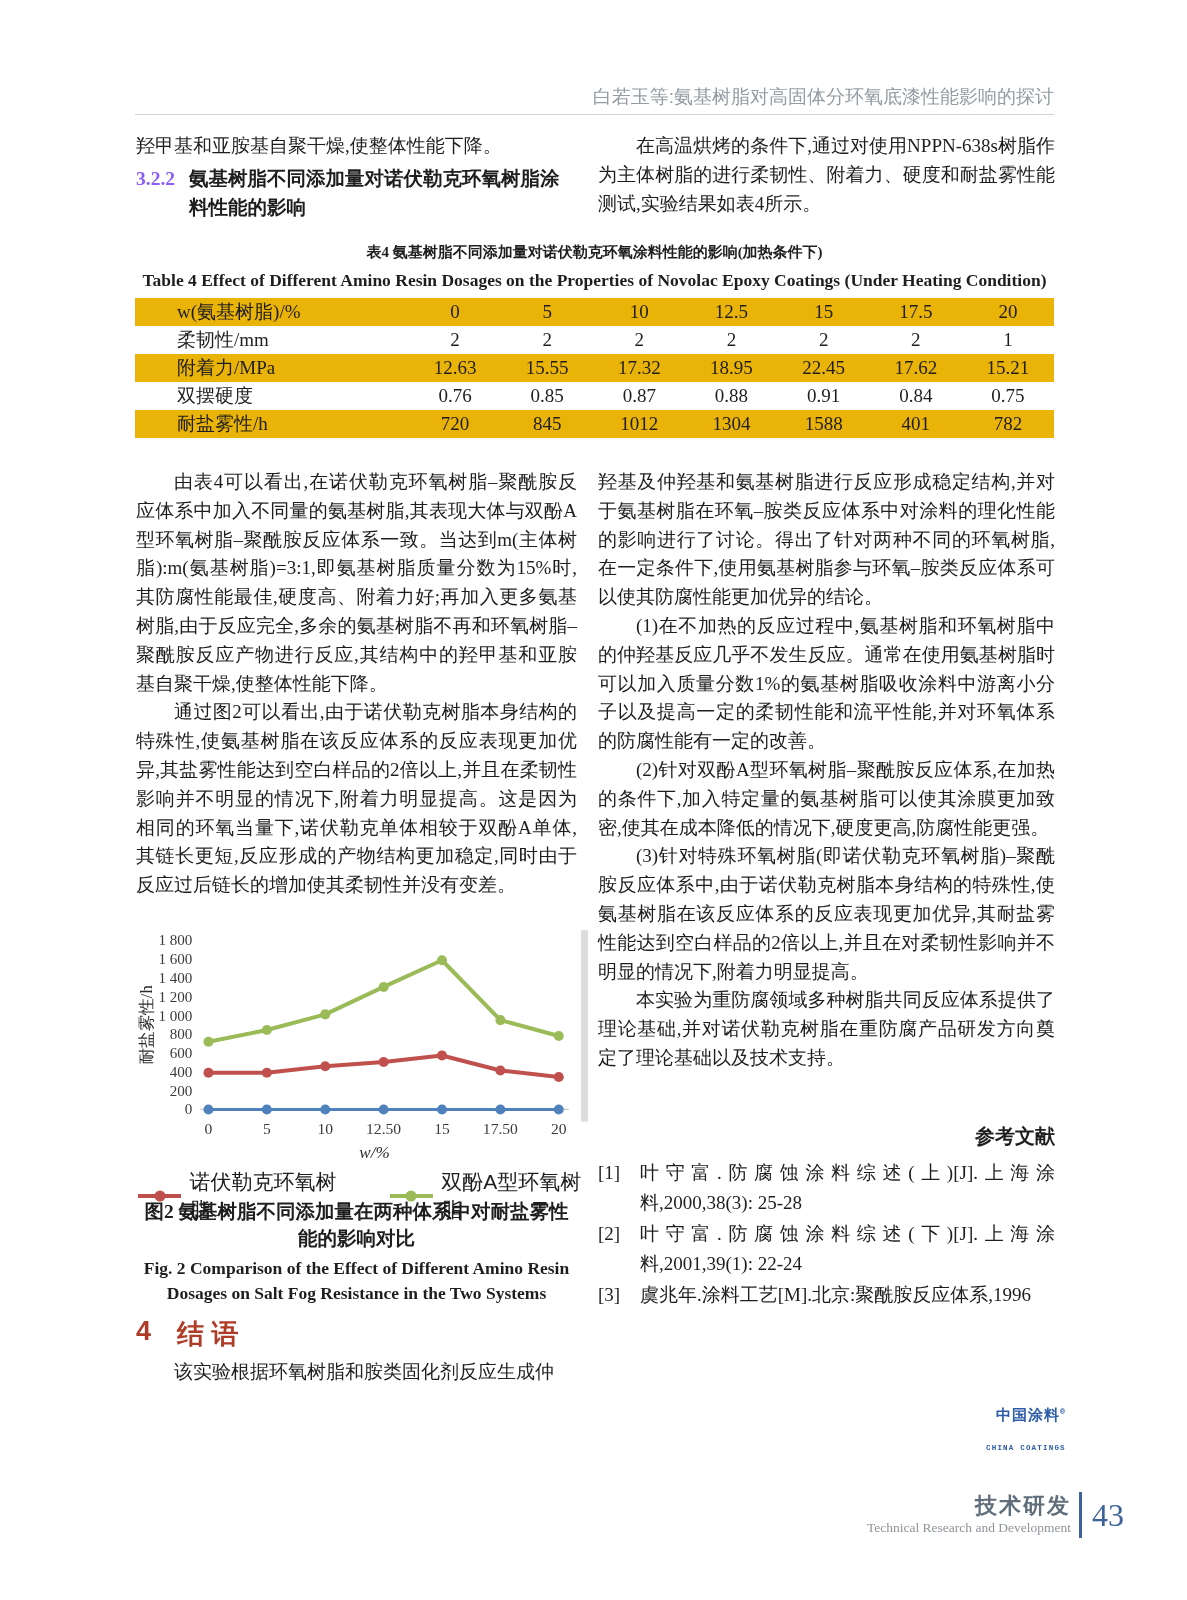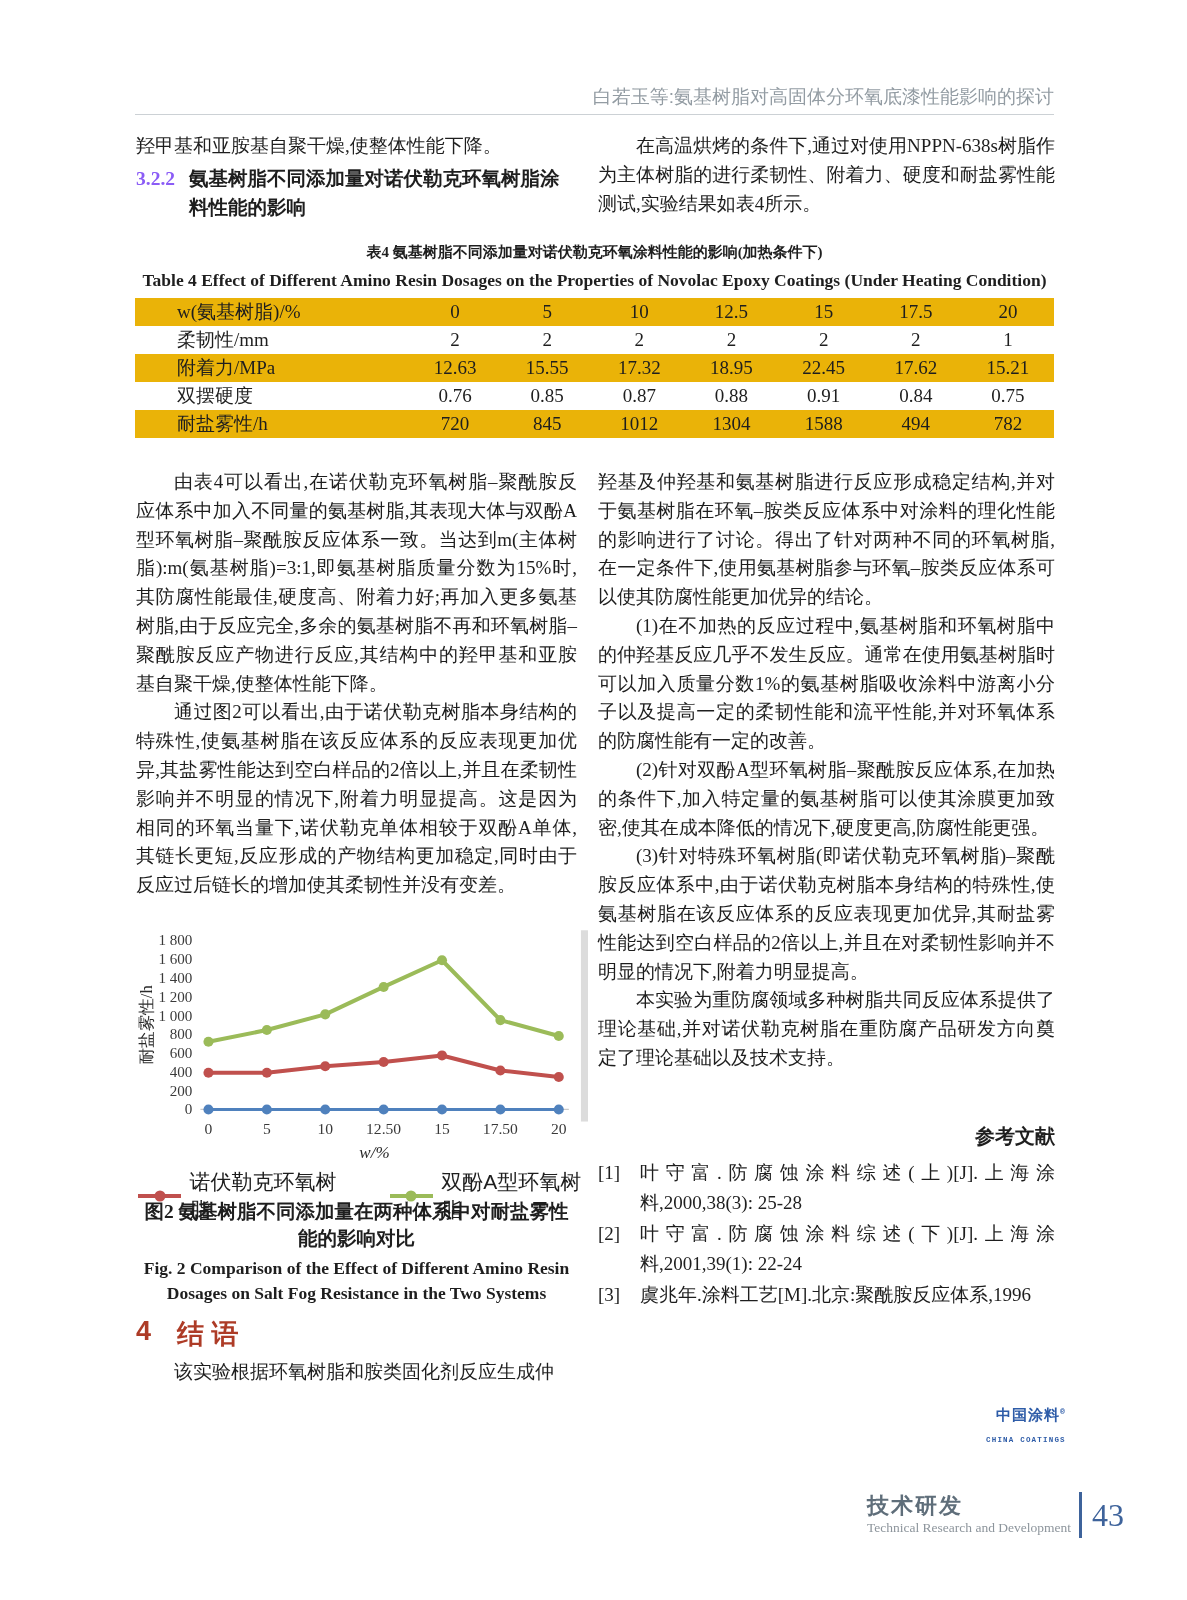--- a/index.html
+++ b/index.html
@@ -51,24 +51,24 @@
 
   .ref-head{text-align:right;font-weight:bold;font-size:20px;margin:50px 0 8px 0;}
   .ref-item{display:flex;font-size:19px;line-height:30.5px;text-align:justify;}
   .ref-num{width:42px;flex:0 0 42px;}
   .ref-text{flex:1;}
 
   .logo{position:absolute;left:986px;top:1404px;color:#2e5ca8;text-align:right;
         font-family:Liberation Mono, monospace;}
   .logo-cn{font-size:15px;font-weight:bold;letter-spacing:1px;line-height:15px;}
   .logo-reg{font-size:8px;vertical-align:super;}
-  .logo-en{font-size:7.5px;font-weight:bold;letter-spacing:1.2px;margin-top:12px;}
+  .logo-en{font-size:7.5px;font-weight:bold;letter-spacing:1.2px;margin-top:20px;}
 
   .footer{position:absolute;top:1492px;right:63px;display:flex;align-items:center;}
-  .footer-left{text-align:left;}
+  .footer-left{text-align:right;}
   .footer-cn{font-size:22px;font-weight:bold;color:#5f6e7a;letter-spacing:2px;
              font-family:"Liberation Sans","DejaVu Sans",sans-serif;line-height:24px;}
   .footer-en{font-size:13.5px;color:#8d959c;margin-top:2px;}
   .footer-bar{width:3px;height:46px;background:#3e639b;margin:0 10px 0 8px;}
   .footer-num{font-size:32px;color:#3e639b;}
 
   svg text{font-family:"Liberation Serif","DejaVu Serif",serif;}
 </style>
 </head>
 <body>
@@ -134,21 +134,21 @@
           <td>0.84</td>
           <td>0.75</td>
         </tr>
         <tr class="pink">
           <td class="rowlabel">耐盐雾性/h</td>
           <td>720</td>
           <td>845</td>
           <td>1012</td>
           <td>1304</td>
           <td>1588</td>
-          <td>494</td>
+          <td>401</td>
           <td>782</td>
         </tr>
       </tbody>
   </table>
 
   <div class="left-paras">
     <div class="para indent">由表4可以看出,在诺伏勒克环氧树脂–聚酰胺反应体系中加入不同量的氨基树脂,其表现大体与双酚A型环氧树脂–聚酰胺反应体系一致。当达到m(主体树脂):m(氨基树脂)=3:1,即氨基树脂质量分数为15%时,其防腐性能最佳,硬度高、附着力好;再加入更多氨基树脂,由于反应完全,多余的氨基树脂不再和环氧树脂–聚酰胺反应产物进行反应,其结构中的羟甲基和亚胺基自聚干燥,使整体性能下降。</div>
     <div class="para indent">通过图2可以看出,由于诺伏勒克树脂本身结构的特殊性,使氨基树脂在该反应体系的反应表现更加优异,其盐雾性能达到空白样品的2倍以上,并且在柔韧性影响并不明显的情况下,附着力明显提高。这是因为相同的环氧当量下,诺伏勒克单体相较于双酚A单体,其链长更短,反应形成的产物结构更加稳定,同时由于反应过后链长的增加使其柔韧性并没有变差。</div>
   </div>
 

